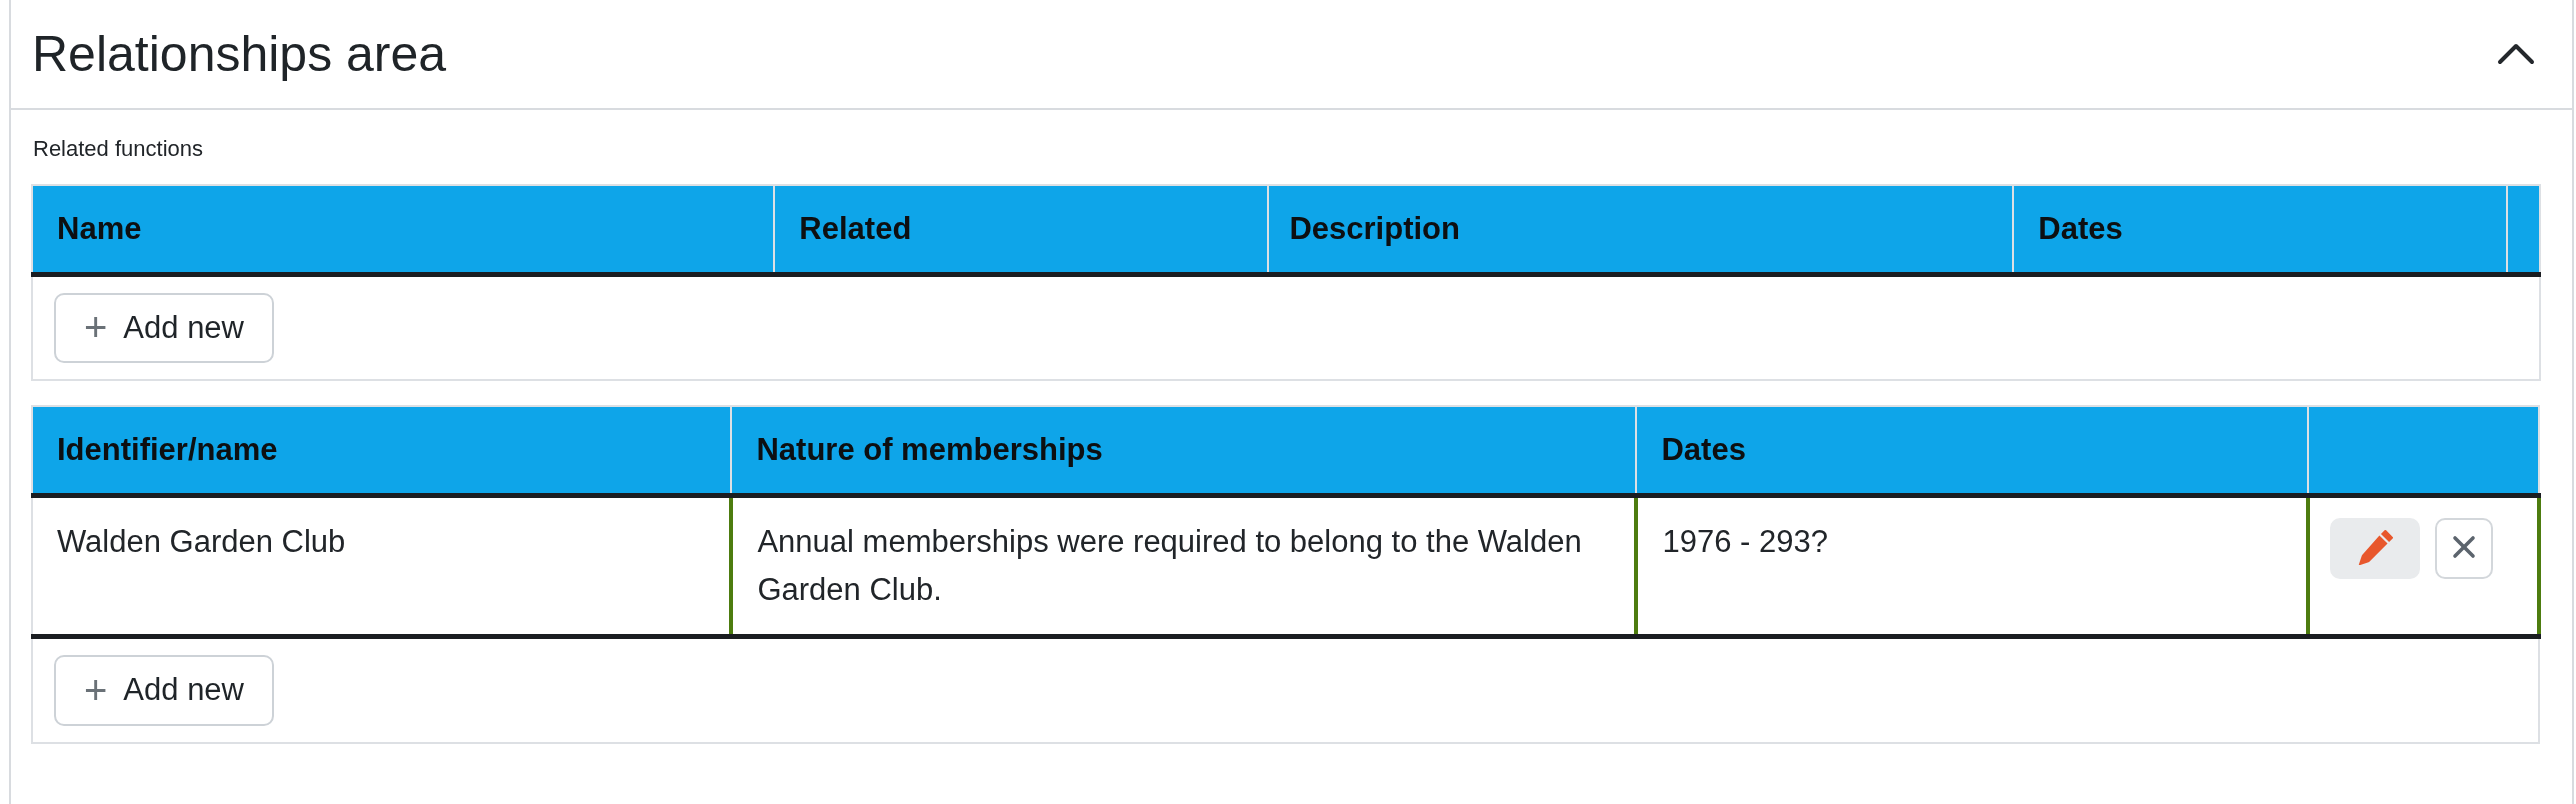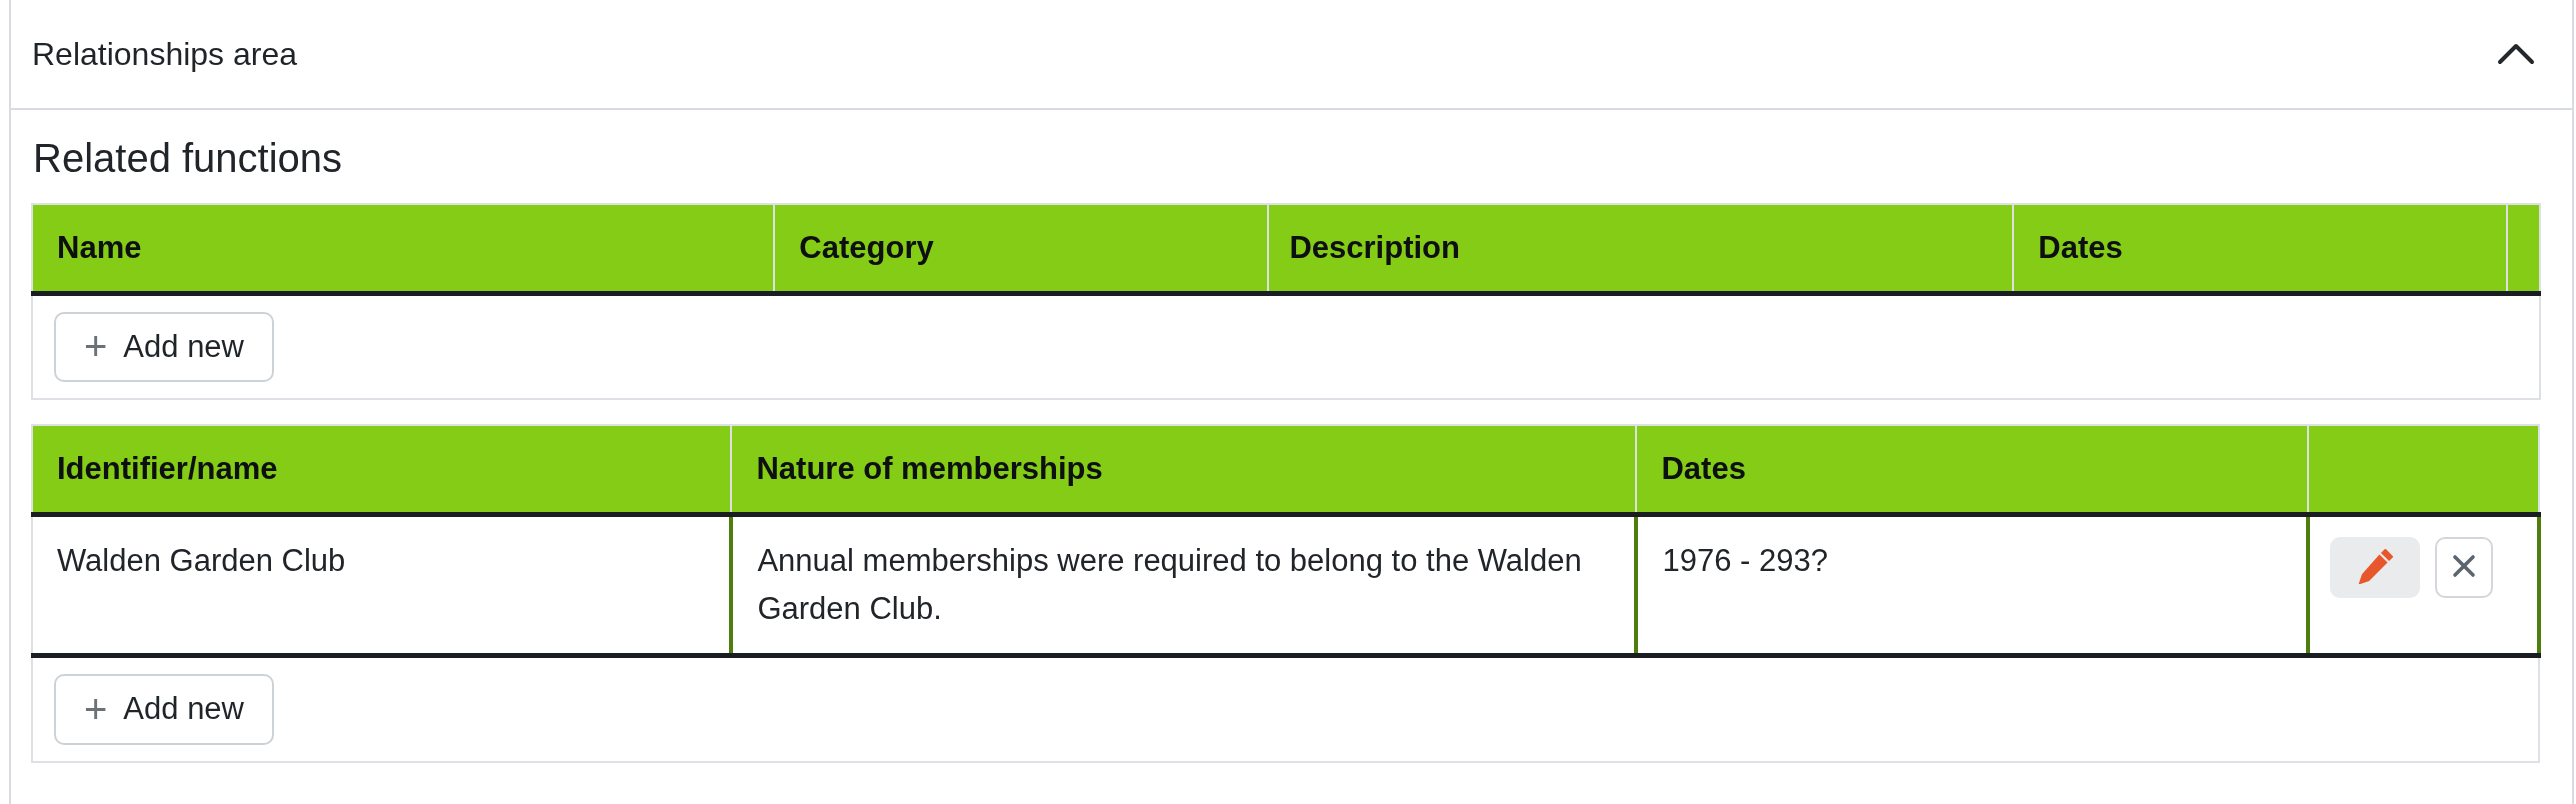--- a/index.html
+++ b/index.html
@@ -21,42 +21,42 @@
     height: 110px;
     display: flex;
     align-items: center;
     justify-content: space-between;
     padding: 0 36px 0 21px;
     border-bottom: 2px solid #d8dbdf;
     cursor: pointer;
     background: #fff;
   }
   .section-title {
-    font-size: 32px;
+    font-size: 50px;
     font-weight: 400;
     color: #1f2428;
   }
   .chevron { display: inline-flex; align-items: center; }
   .accordion-body { padding: 26px 31px 0 20px; }
   .group-label {
-    font-size: 40px;
+    font-size: 22px;
     font-weight: 400;
     color: #212529;
     margin: 22px 0 22px 2px;
   }
   .group-label:first-child { margin-top: 0; }
   table {
     width: 100%;
     border-collapse: collapse;
     font-size: 31px;
     margin-bottom: 24px;
     table-layout: fixed;
   }
   thead th {
-    background: #84cc16;
+    background: #0ea5e9;
     text-align: left;
     font-weight: 700;
     padding: 25px 24px;
     border: 2px solid #dde0e4;
     border-bottom: 5px solid #1a1d21;
     color: #0d0f11;
   }
   .data-row td {
     border-left: 2px solid #dde0e4;
     border-right: 4px solid #4d7c0f;
@@ -136,21 +136,21 @@
   </div>
 
   <div class="accordion-body">
 
     <div>
       <div class="group-label">Related functions</div>
       <table>
         <thead>
           <tr>
             <th class="t1-c1">Name</th>
-            <th class="t1-c2">Category</th>
+            <th class="t1-c2">Related</th>
             <th class="t1-c3">Description</th>
             <th class="t1-c4">Dates</th>
             <th class="t1-c5"></th>
           </tr>
         </thead>
         <tbody>
           <tr class="footer-row">
             <td colspan="5">
               <button class="btn-add">
                 <span class="plus-glyph">+</span>

